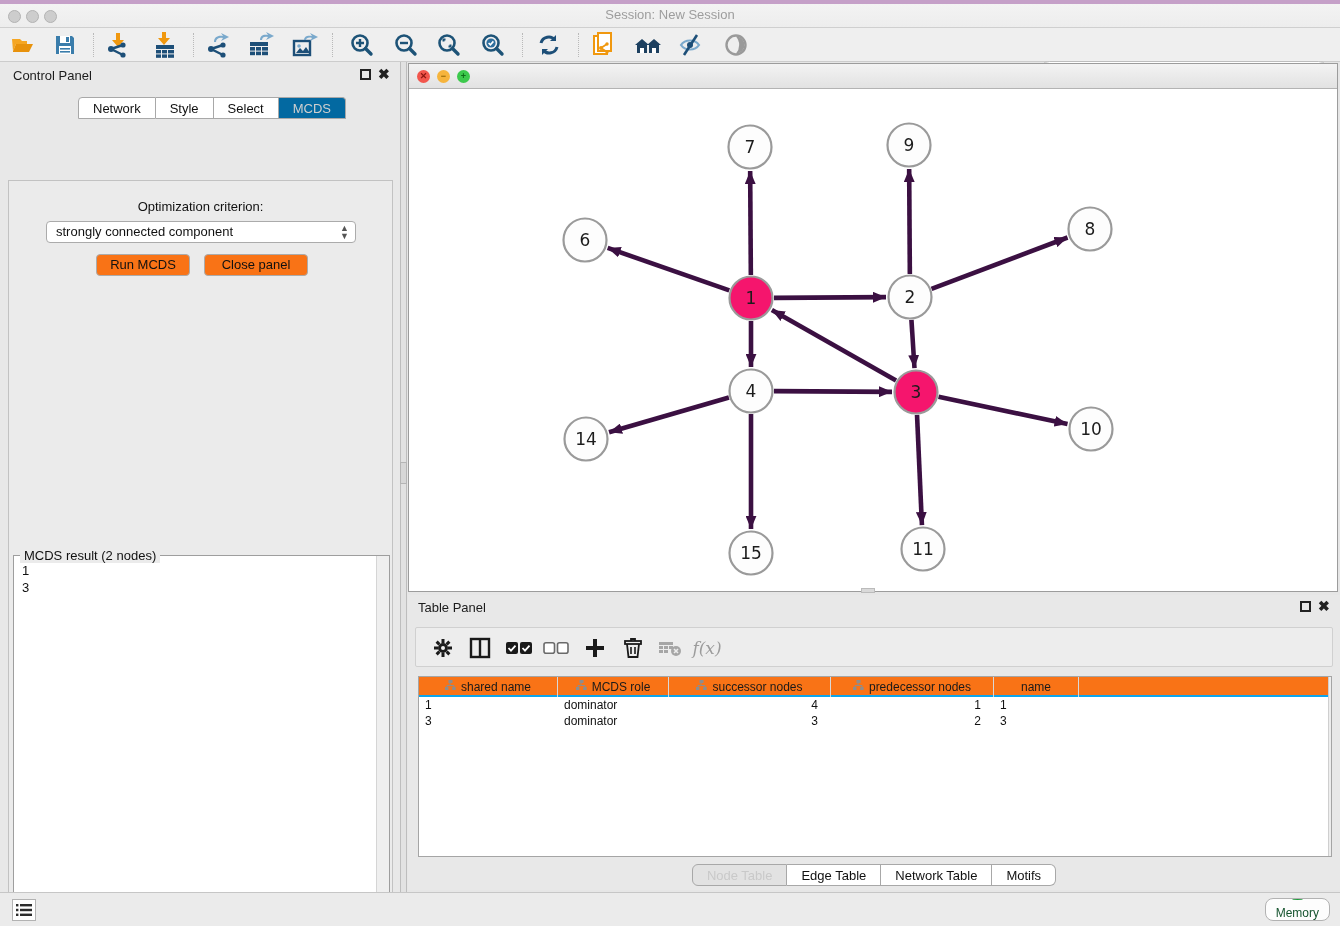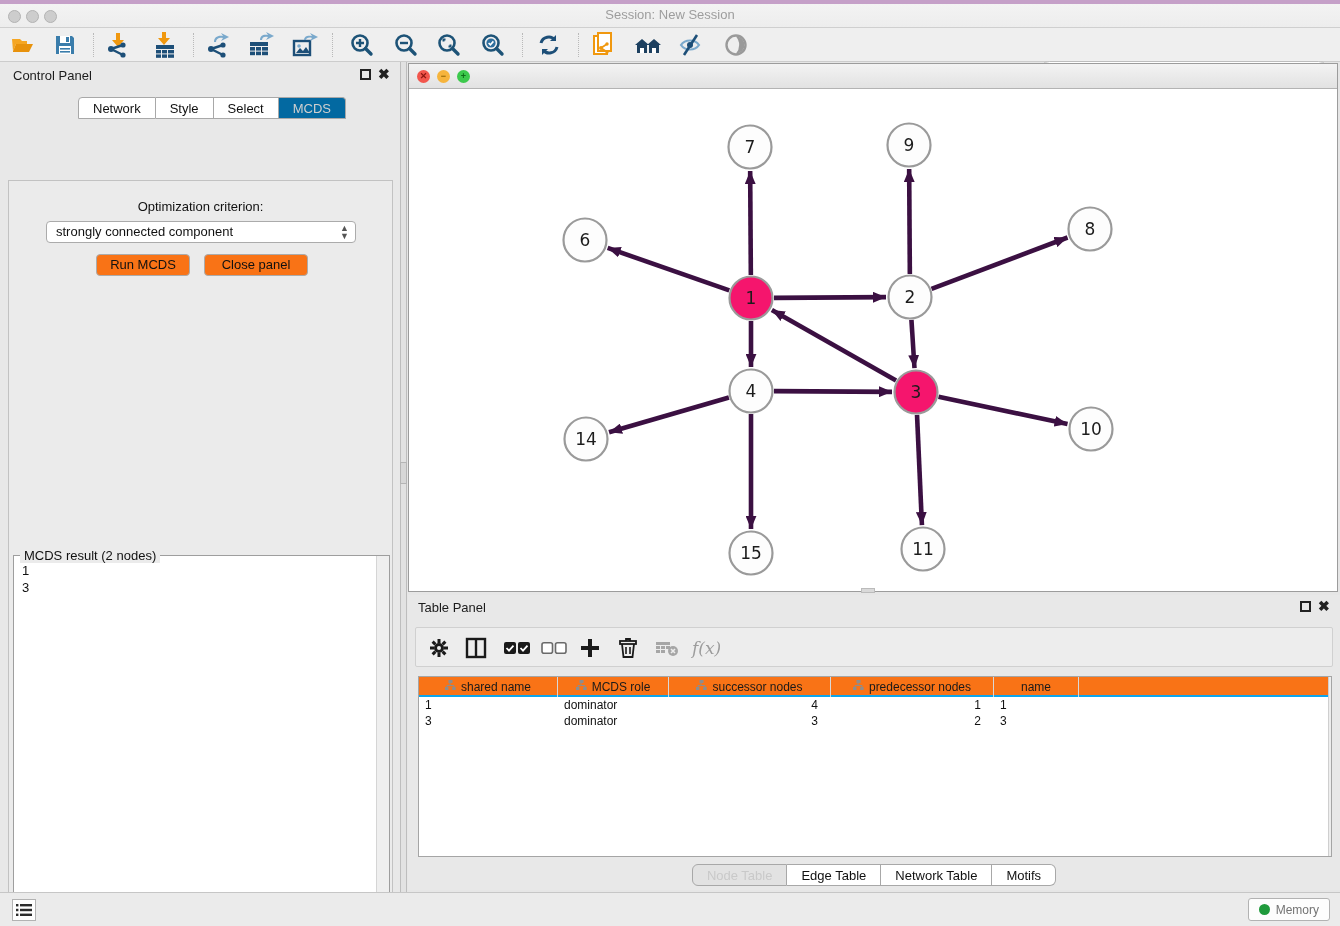--- a/index.html
+++ b/index.html
@@ -70,21 +70,21 @@
   #net-title { position:absolute; left:0; top:5px; width:100%; text-align:center;
     font-size:13px; color:#1a1a1a; }
   #net-canvas { position:absolute; left:0; top:25px; width:928px; height:502px; background:#ffffff; }
   #net-sash { position:absolute; left:452px; bottom:-2px; width:14px; height:5px;
     background:#d9d9d9; border:1px solid #bbb; }
   
   #table-panel { position:absolute; left:408px; top:595px; width:932px; height:295px; background:#e8e8e8; }
   #tp-toolbar { position:absolute; left:7px; top:32px; width:918px; height:40px;
     background:#ededed; border:1px solid #d0d0d0; border-radius:2px; }
   .tp-ic { position:absolute; top:5px; width:30px; height:30px; display:flex;
-    align-items:center; }
+    align-items:center; justify-content:center; }
   #fx-ic { font-family:"DejaVu Serif", serif; font-style:italic; font-size:17px; color:#9c9c9c; }
   #node-table { position:absolute; left:10px; top:81px; width:914px; height:181px;
     background:#ffffff; border:1px solid #a5a5a5; overflow:hidden; }
   #nt-header { display:flex; height:20px; background:#f97316; border-bottom:2px solid #0ea5e9; }
   .th { display:flex; align-items:center; justify-content:center; gap:5px;
     font-size:12px; color:#1a1a1a; border-right:1px solid #d8d8d8; height:20px; }
   .tr { display:flex; height:16px; }
   .td { font-size:12px; color:#111; line-height:16px; padding:0 6px; overflow:hidden; }
   .td.right { text-align:right; padding-right:13px; }
   #nt-vscroll { position:absolute; right:0; top:0; width:3px; height:100%;
@@ -92,22 +92,22 @@
   #tp-tabs { position:absolute; left:0; top:269px; width:100%; display:flex; justify-content:center; }
   #tp-tabs .tab:first-child { border-radius:6px 0 0 6px; }
   #tp-tabs .tab:last-child { border-radius:0 6px 6px 0; }
   #tp-tabs .tab.sel { border-radius:6px 0 0 6px; background:#e2e2e2; color:#c9c9c9; }
   
   #statusbar { position:absolute; left:0; top:892px; width:1340px; height:34px;
     background:#ebebeb; border-top:1px solid #c6c6c6; }
   #list-btn { position:absolute; left:12px; top:6px; width:24px; height:22px; background:#fdfdfd;
     border:1px solid #b2b2b2; display:flex; align-items:center; justify-content:center; }
   #memory-btn { position:absolute; right:10px; top:5px; height:23px; background:#fdfdfd;
-    border:1px solid #b2b2b2; border-radius:3px; display:flex; align-items:center;
-    gap:6px; padding:0 10px; font-size:12px; color:#737373; }
+    border:1px solid #b2b2b2; border-radius:8px; display:flex; align-items:center;
+    gap:6px; padding:0 10px; font-size:12px; color:#14532d;flex-direction:column; }
   #memory-dot { width:11px; height:11px; border-radius:50%; background:#1f9a3c; }
 </style>
 </head>
 <body>
 
 <div id="titlebar">
   <div id="top-strip"></div>
   <div class="tl-gray" style="left:8px"></div>
   <div class="tl-gray" style="left:26px"></div>
   <div class="tl-gray" style="left:44px"></div>

